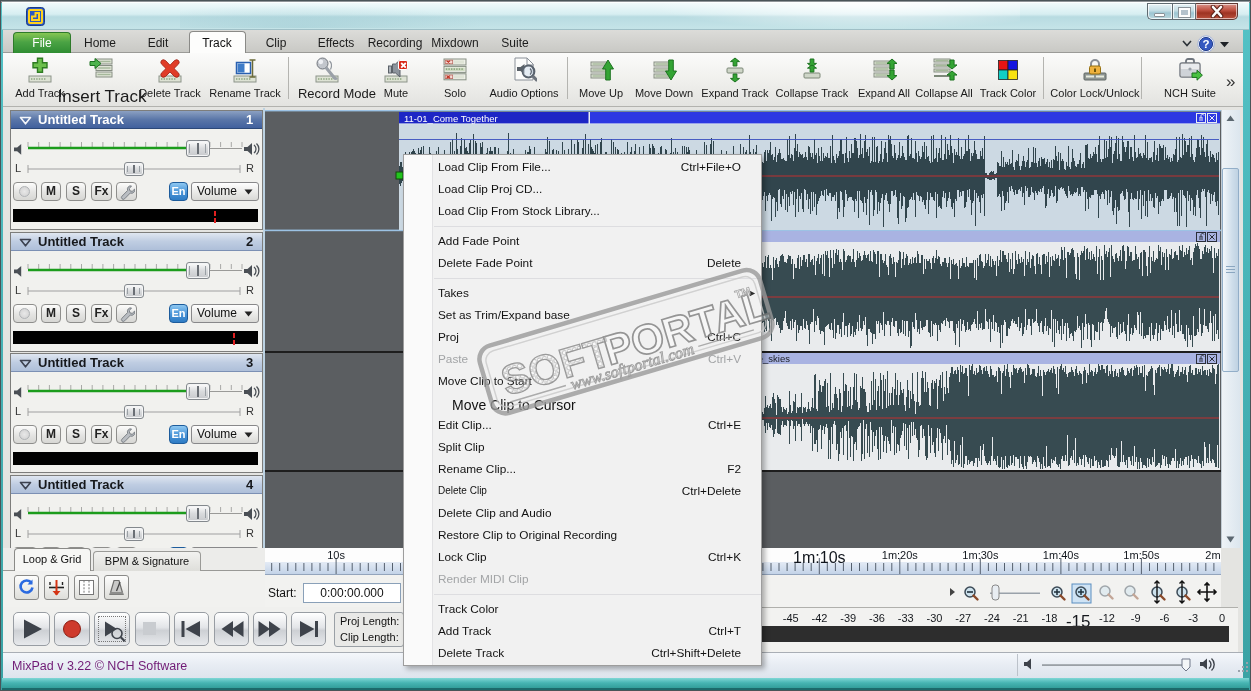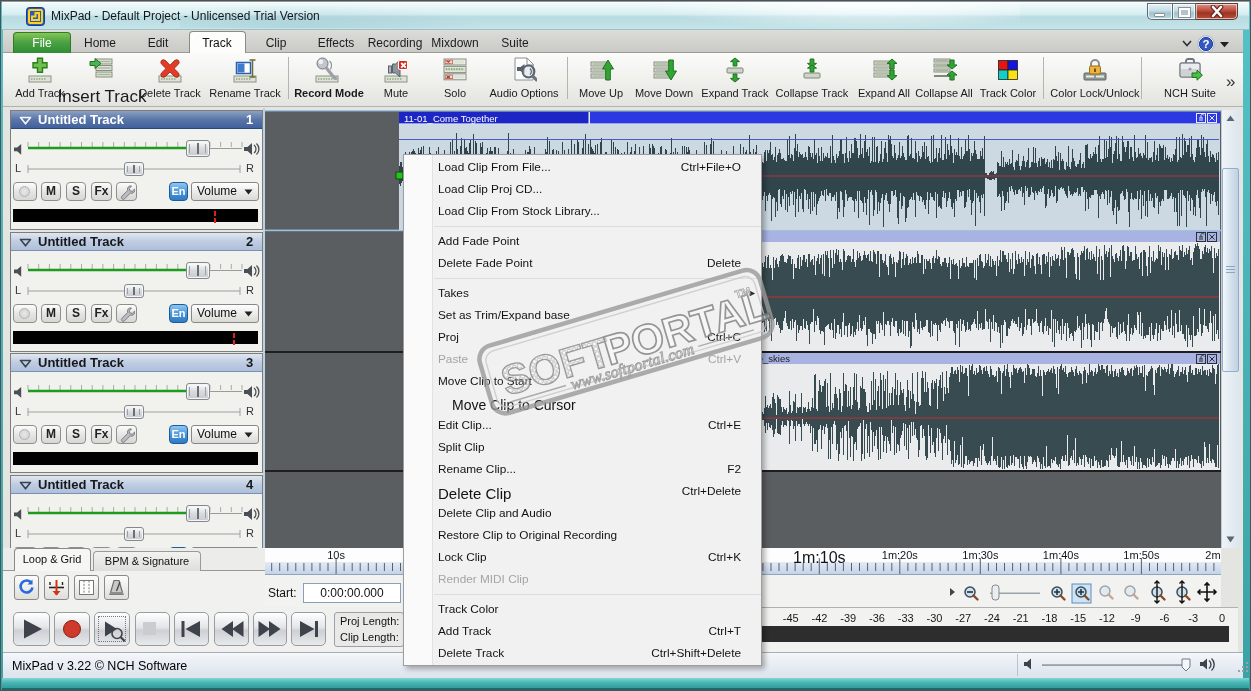--- a/index.html
+++ b/index.html
@@ -11,21 +11,20 @@
 <div class="abs" style="left:2px;top:688px;width:1247px;height:2px;background:#1c6a6b"></div>
 <div class="abs" style="left:2px;top:2px;width:1247px;height:28px;background:linear-gradient(#f2fbfc,#d7eef1 45%,#b8dbe1 55%,#c5e4e8);border-bottom:1px solid #9fbfc6"></div>
 <div class="abs" style="left:2px;top:2px;width:1247px;height:1px;background:#fdffff"></div>
 <div class="abs" style="left:640px;top:2px;width:380px;height:28px;background:radial-gradient(ellipse at 60% 0%,rgba(255,255,255,0.9),rgba(255,255,255,0) 70%)"></div>
 <div class="abs" style="left:180px;top:6px;width:300px;height:22px;background:radial-gradient(ellipse at 40% 100%,rgba(140,190,200,0.35),rgba(255,255,255,0) 75%)"></div>
 <svg class="abs" style="left:26px;top:7px" width="19" height="19" viewBox="0 0 19 19">
 <rect x="0.5" y="0.5" width="18" height="18" rx="3" fill="#2b59c3" stroke="#1a3a86"></rect>
 <rect x="3" y="3" width="13" height="13" rx="1" fill="none" stroke="#ffd21e" stroke-width="2"></rect>
 <path d="M9.5 6 H13 V13 H6 V9.5 H9.5 Z" fill="none" stroke="#ffd21e" stroke-width="2"></path>
 </svg>
-<div class="abs txt" style="left:51px;top:10px;font-size:12px;color:#15161a;">MixPad - Default Project - Unlicensed Trial Version</div>
 <div class="abs" style="left:1147px;top:3px;width:25px;height:17px;background:linear-gradient(#e7f3f6,#c3dde4 45%,#9dc5d2 60%,#bcd8de);border:1px solid #5f6a70;border-right:none;border-radius:0 0 0 5px;box-shadow:inset 0 0 0 1px rgba(255,255,255,0.75)"></div>
 <div class="abs" style="left:1154px;top:13px;width:11px;height:4px;background:#fdfdfd;border:1px solid #8a9298;border-radius:1px"></div>
 <div class="abs" style="left:1172px;top:3px;width:24px;height:17px;background:linear-gradient(#e7f3f6,#c3dde4 45%,#9dc5d2 60%,#bcd8de);border:1px solid #5f6a70;box-shadow:inset 0 0 0 1px rgba(255,255,255,0.75)"></div>
 <div class="abs" style="left:1179px;top:8px;width:11px;height:9px;border:2px solid #fdfdfd;outline:1px solid #8a9298;background:#b4c2cc"></div>
 <div class="abs" style="left:1196px;top:3px;width:42px;height:17px;background:linear-gradient(#d9948a,#c05343 40%,#9e3322 60%,#b9503c);border:1px solid #5f3a34;border-left:none;border-radius:0 0 5px 0;box-shadow:inset 0 0 0 1px rgba(255,255,255,0.6)"></div>
 <svg class="abs" style="left:1210px;top:5px" width="14" height="13" viewBox="0 0 14 13">
 <path d="M3 2 L11 11 M11 2 L3 11" stroke="#5c2219" stroke-width="4.6" stroke-linecap="round"></path>
 <path d="M3 2 L11 11 M11 2 L3 11" stroke="#fbfbfb" stroke-width="2.6" stroke-linecap="round"></path>
     </svg>
 <div class="abs" style="left:3px;top:30px;width:1240px;height:648px;background:#e4e4e1"></div>
@@ -109,21 +108,21 @@
       <rect x="6.6" y="21.2" width="1.4" height="1.6" fill="#8fa883"></rect>
       <rect x="9.2" y="21.2" width="1.4" height="1.6" fill="#8fa883"></rect>
       <rect x="11.8" y="21.2" width="1.4" height="1.6" fill="#8fa883"></rect>
       <rect x="14.4" y="21.2" width="1.4" height="1.6" fill="#8fa883"></rect>
       <rect x="17.0" y="21.2" width="1.4" height="1.6" fill="#8fa883"></rect>
       <circle cx="8.5" cy="6.5" r="5.5" fill="#c2c6cc" stroke="#70757c"></circle>
       <circle cx="6.8" cy="4.8" r="2.4" fill="#eef0f4"></circle>
       <path d="M12 10.5 L20 20.5 q1.5 1.5 2.8 0.2" fill="none" stroke="#9aa0a8" stroke-width="3.2"></path>
       <path d="M15.5 4 q3.5 3 1 8.5" fill="none" stroke="#8d939b" stroke-width="1.2"></path>
     </svg>
-<div class="abs txt" style="left:329px;top:87px;font-size:11px;color:#1a1a1a;transform:translateX(-50%);font-weight:bold;">Record Mode</div>
+<div class="abs txt" style="left:337px;top:87px;font-size:13px;color:#1a1a1a;transform:translateX(-50%);">Record Mode</div>
 <svg class="abs" style="left:383px;top:57px" width="26" height="26" viewBox="0 0 26 26">
       <rect x="2" y="19" width="22" height="6" fill="#dde2d4" stroke="#8c948a"></rect>
       <rect x="4.0" y="21.2" width="1.4" height="1.6" fill="#8fa883"></rect>
       <rect x="6.6" y="21.2" width="1.4" height="1.6" fill="#8fa883"></rect>
       <rect x="9.2" y="21.2" width="1.4" height="1.6" fill="#8fa883"></rect>
       <rect x="11.8" y="21.2" width="1.4" height="1.6" fill="#8fa883"></rect>
       <rect x="14.4" y="21.2" width="1.4" height="1.6" fill="#8fa883"></rect>
       <rect x="17.0" y="21.2" width="1.4" height="1.6" fill="#8fa883"></rect>
       <path d="M9.5 7 h3 L17 3 v17 L12.5 16 h-3 Z" fill="#8d949c" stroke="#5b6168"></path>
       <rect x="5.5" y="9" width="3" height="7" fill="#aeb4ba" stroke="#5b6168"></rect>
@@ -664,21 +663,21 @@
 <div class="abs txt" style="left:790.75px;top:612px;font-size:11px;color:#15181d;transform:translateX(-50%);">-45</div>
 <div class="abs txt" style="left:819.5px;top:612px;font-size:11px;color:#15181d;transform:translateX(-50%);">-42</div>
 <div class="abs txt" style="left:848.25px;top:612px;font-size:11px;color:#15181d;transform:translateX(-50%);">-39</div>
 <div class="abs txt" style="left:877.0px;top:612px;font-size:11px;color:#15181d;transform:translateX(-50%);">-36</div>
 <div class="abs txt" style="left:905.75px;top:612px;font-size:11px;color:#15181d;transform:translateX(-50%);">-33</div>
 <div class="abs txt" style="left:934.5px;top:612px;font-size:11px;color:#15181d;transform:translateX(-50%);">-30</div>
 <div class="abs txt" style="left:963.25px;top:612px;font-size:11px;color:#15181d;transform:translateX(-50%);">-27</div>
 <div class="abs txt" style="left:992.0px;top:612px;font-size:11px;color:#15181d;transform:translateX(-50%);">-24</div>
 <div class="abs txt" style="left:1020.75px;top:612px;font-size:11px;color:#15181d;transform:translateX(-50%);">-21</div>
 <div class="abs txt" style="left:1049.5px;top:612px;font-size:11px;color:#15181d;transform:translateX(-50%);">-18</div>
-<div class="abs txt" style="left:1078.25px;top:612px;font-size:11px;color:#15181d;transform:translateX(-50%);">-15</div>
+<div class="abs txt" style="left:1078.25px;top:612px;font-size:17px;color:#15181d;transform:translateX(-50%);">-15</div>
 <div class="abs txt" style="left:1107.0px;top:612px;font-size:11px;color:#15181d;transform:translateX(-50%);">-12</div>
 <div class="abs txt" style="left:1135.75px;top:612px;font-size:11px;color:#15181d;transform:translateX(-50%);">-9</div>
 <div class="abs txt" style="left:1164.5px;top:612px;font-size:11px;color:#15181d;transform:translateX(-50%);">-6</div>
 <div class="abs txt" style="left:1193.25px;top:612px;font-size:11px;color:#15181d;transform:translateX(-50%);">-3</div>
 <div class="abs txt" style="left:1222.0px;top:612px;font-size:11px;color:#15181d;transform:translateX(-50%);">0</div>
 <div class="abs" style="left:430px;top:626px;width:799px;height:16px;background:#2d2d2d"></div>
 <div class="abs" style="left:3px;top:548px;width:262px;height:104px;background:#ececea"></div>
 <div class="abs" style="left:3px;top:570px;width:262px;height:82px;background:#f1f1ef;border-top:1px solid #999996"></div>
 <div class="abs" style="left:14px;top:548px;width:77px;height:23px;background:#f6f6f4;border:1px solid #8a8a87;border-bottom:none;border-radius:4px 4px 0 0"></div>
 <div class="abs txt" style="left:52px;top:553px;font-size:11px;color:#111;transform:translateX(-50%);">Loop &amp; Grid</div>
@@ -726,21 +725,21 @@
       <rect x="130" y="10" width="13" height="13" fill="#c9ccd0"></rect>
       <path d="M168.5 9 v16 h3 v-16 Z M187 9 L172.5 17 187 25 Z" fill="#3e434b"></path>
       <path d="M220 9 L208.5 17 220 25 Z M230.5 9 L219 17 230.5 25 Z" fill="#3e434b"></path>
       <path d="M245.5 9 L257 17 245.5 25 Z M256 9 L267.5 17 256 25 Z" fill="#3e434b"></path>
       <path d="M287 9 L301.5 17 287 25 Z M302 9 h3 v16 h-3 Z" fill="#3e434b"></path>
     </svg>
 <div class="abs" style="left:334px;top:612px;width:70px;height:35px;background:#e9e9e7;border:1px solid #9aa0a6;border-radius:3px"></div>
 <div class="abs txt" style="left:340px;top:615px;font-size:11px;color:#111;">Proj Length:</div>
 <div class="abs txt" style="left:340px;top:631px;font-size:11px;color:#111;">Clip Length:</div>
 <div class="abs" style="left:3px;top:652px;width:1240px;height:26px;background:linear-gradient(#f4f7fb,#e7ecf3 50%,#dde4ed);border-top:1px solid #a9aeb5"></div>
-<div class="abs txt" style="left:12px;top:659px;font-size:12.5px;color:#000000;">MixPad v 3.22 © NCH Software</div>
+<div class="abs txt" style="left:12px;top:659px;font-size:12.5px;color:#701a75;">MixPad v 3.22 © NCH Software</div>
 <div class="abs" style="left:1017px;top:654px;width:1px;height:22px;background:#bcc2ca"></div>
 <svg class="abs" style="left:1022px;top:656px" width="200" height="18" viewBox="0 0 200 18">
       <path d="M2 6 h3 L9 2.5 v11 L5 10 H2 Z" fill="#3e434b"></path>
       <rect x="20" y="8.2" width="143" height="1.8" fill="#9aa0a6"></rect>
       <path d="M160 3 h8 v8 l-4 4 -4 -4 Z" fill="#f4f6f8" stroke="#71788a" stroke-width="1"></path>
       <path d="M178 6 h3 L185 2.5 v11 L181 10 h-3 Z" fill="#3e434b"></path>
       <path d="M187 4.5 a5 5 0 0 1 0 8 M189.5 2.5 a8 8 0 0 1 0 12" fill="none" stroke="#3e434b" stroke-width="1.4"></path>
     </svg>
 <div class="abs" style="left:1238px;top:670px;width:2px;height:2px;background:#9aa2ac"></div>
 <div class="abs" style="left:1242px;top:670px;width:2px;height:2px;background:#9aa2ac"></div>
@@ -767,21 +766,21 @@
       <div class="abs txt" style="right:20px;top:176px;font-size:11.8px;color:#121212">Ctrl+C</div>
       <div class="abs txt" style="left:34px;top:198px;font-size:11.8px;color:#a2a4a6">Paste</div>
       <div class="abs txt" style="right:20px;top:198px;font-size:11.8px;color:#a2a4a6">Ctrl+V</div>
       <div class="abs txt" style="left:34px;top:220px;font-size:11.8px;color:#121212">Move Clip to Start</div>
       <div class="abs txt" style="left:48px;top:242px;font-size:14px;color:#121212">Move Clip to Cursor</div>
       <div class="abs txt" style="left:34px;top:264px;font-size:11.8px;color:#121212">Edit Clip...</div>
       <div class="abs txt" style="right:20px;top:264px;font-size:11.8px;color:#121212">Ctrl+E</div>
       <div class="abs txt" style="left:34px;top:286px;font-size:11.8px;color:#121212">Split Clip</div>
       <div class="abs txt" style="left:34px;top:308px;font-size:11.8px;color:#121212">Rename Clip...</div>
       <div class="abs txt" style="right:20px;top:308px;font-size:11.8px;color:#121212">F2</div>
-      <div class="abs txt" style="left:34px;top:330px;font-size:15px;color:#121212">Delete Clip</div>
+      <div class="abs txt" style="left:34px;top:330px;font-size:10px;color:#121212">Delete Clip</div>
       <div class="abs txt" style="right:20px;top:330px;font-size:11.8px;color:#121212">Ctrl+Delete</div>
       <div class="abs txt" style="left:34px;top:352px;font-size:11.8px;color:#121212">Delete Clip and Audio</div>
       <div class="abs txt" style="left:34px;top:374px;font-size:11.8px;color:#121212">Restore Clip to Original Recording</div>
       <div class="abs txt" style="left:34px;top:396px;font-size:11.8px;color:#121212">Lock Clip</div>
       <div class="abs txt" style="right:20px;top:396px;font-size:11.8px;color:#121212">Ctrl+K</div>
       <div class="abs txt" style="left:34px;top:418px;font-size:11.8px;color:#a2a4a6">Render MIDI Clip</div>
       <div class="abs" style="left:30px;top:439px;width:327px;height:1px;background:#dddde0"></div>
       <div class="abs txt" style="left:34px;top:448px;font-size:11.8px;color:#121212">Track Color</div>
       <div class="abs txt" style="left:34px;top:470px;font-size:11.8px;color:#121212">Add Track</div>
       <div class="abs txt" style="right:20px;top:470px;font-size:11.8px;color:#121212">Ctrl+T</div>

